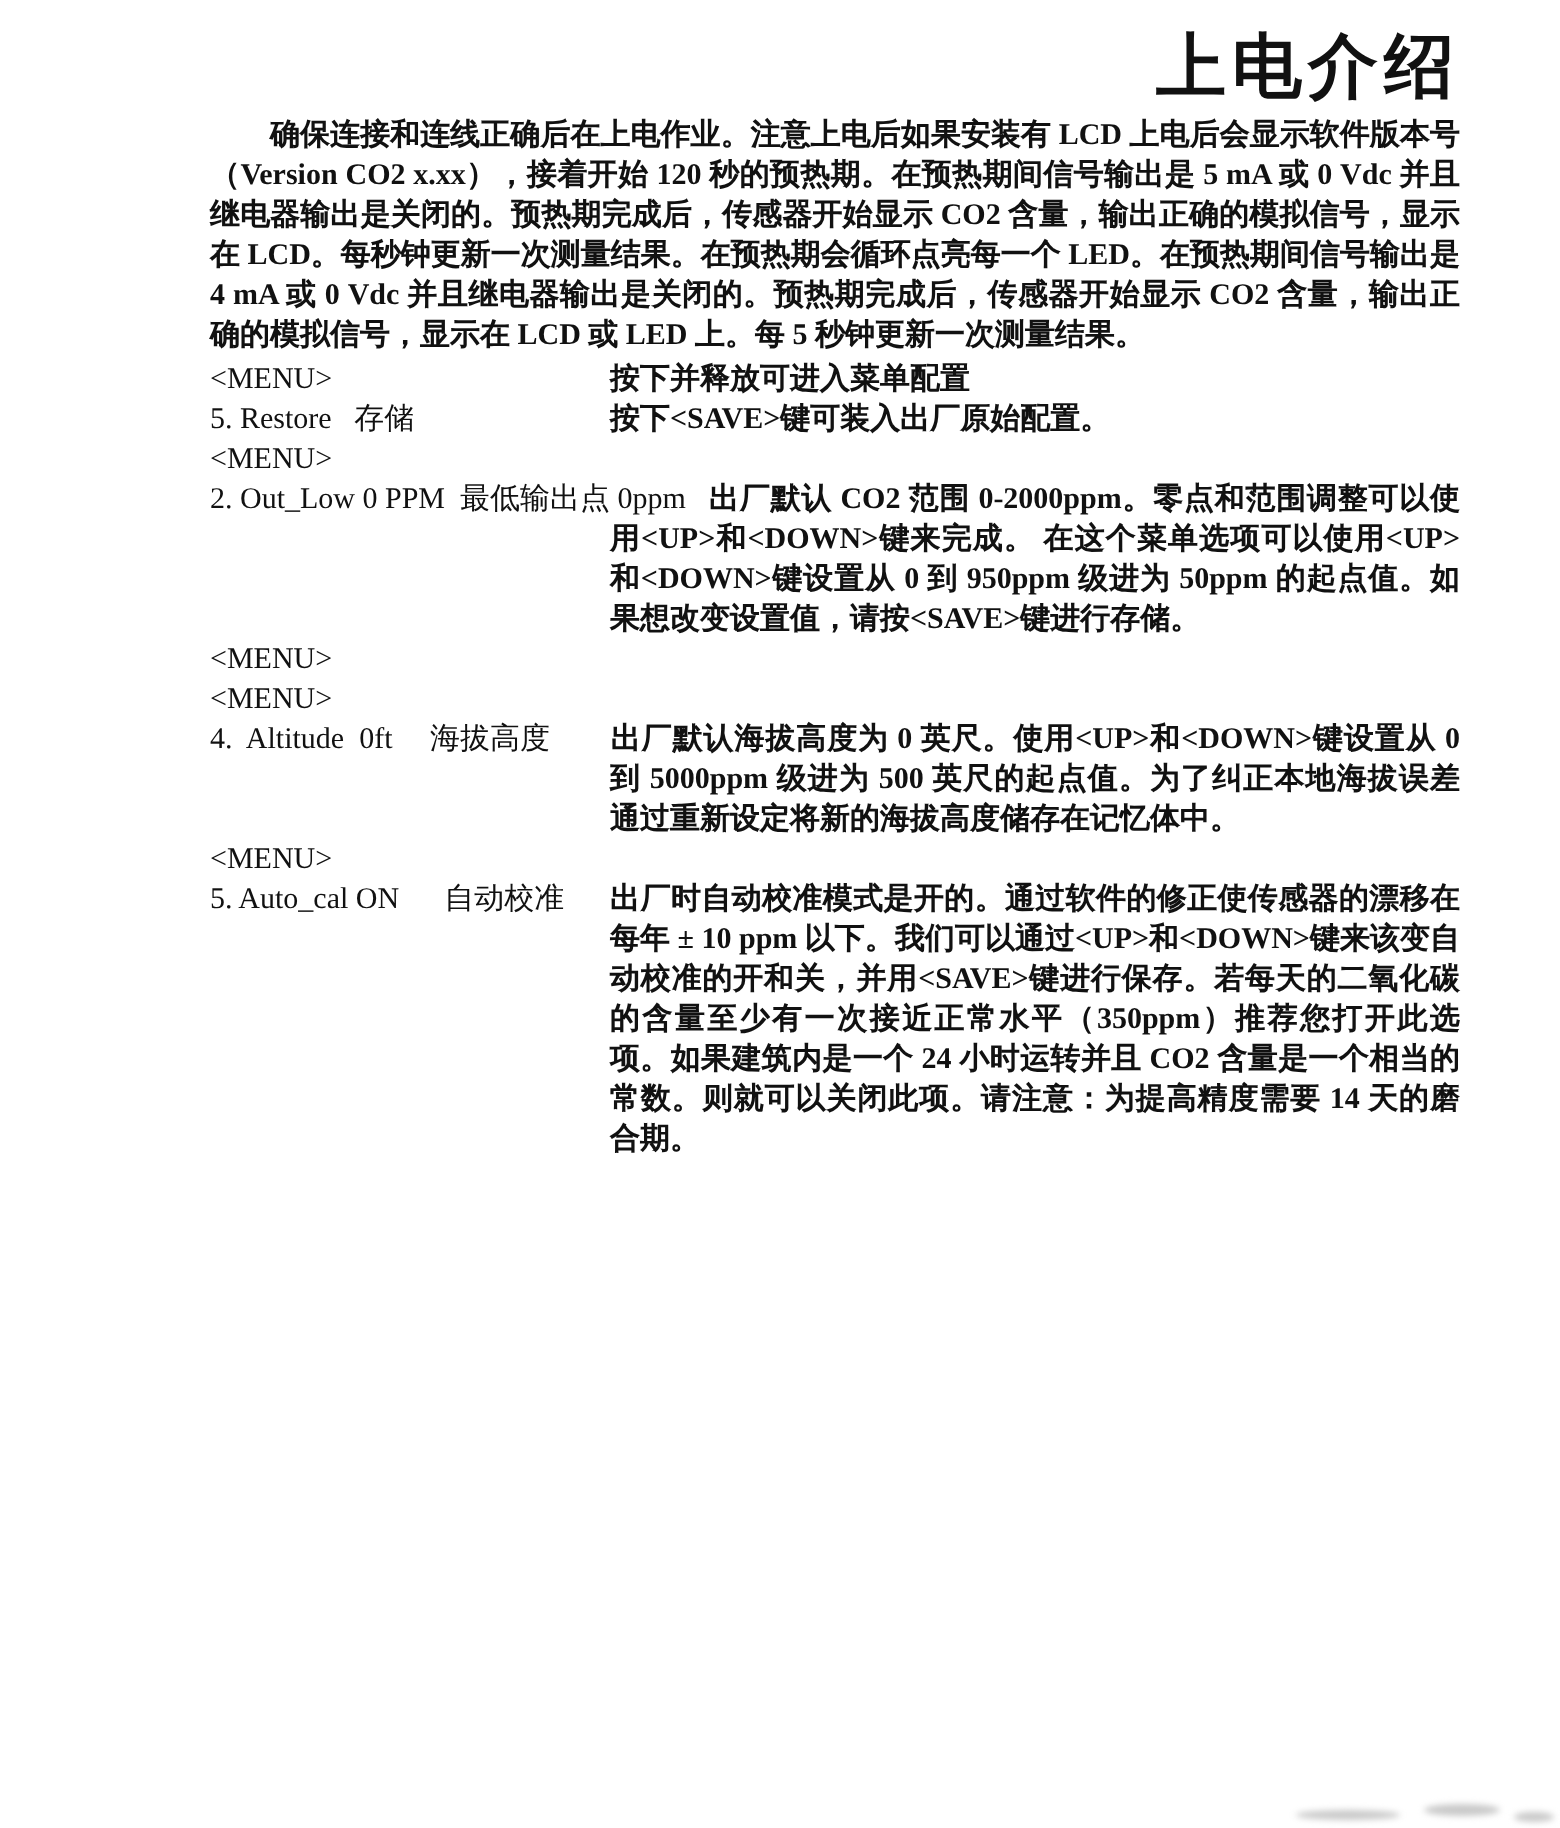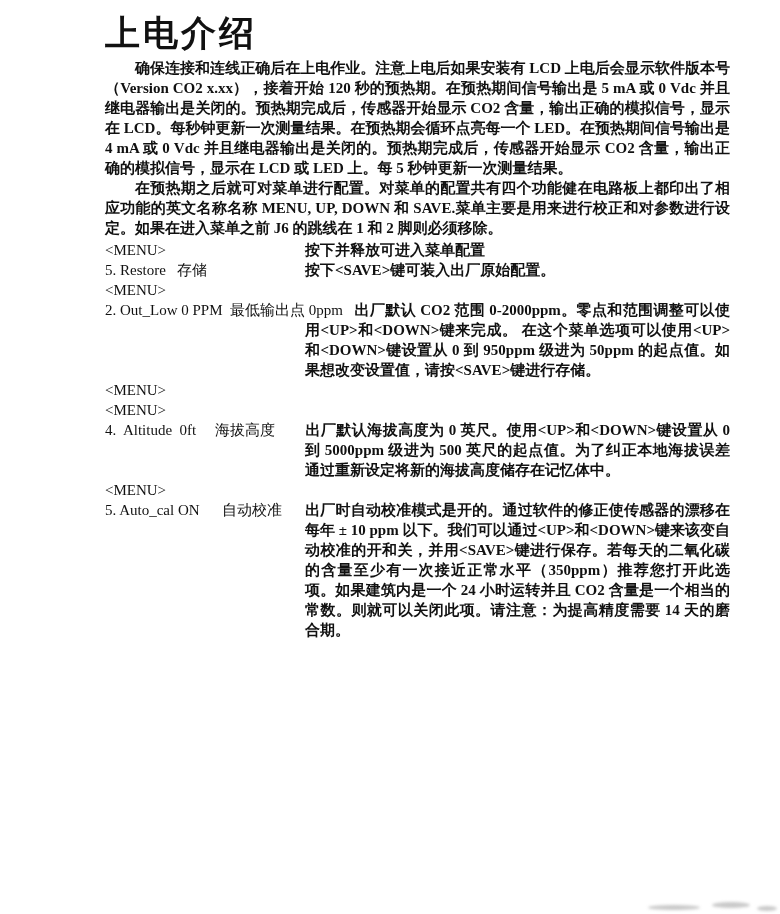--- a/index.html
+++ b/index.html
@@ -28,20 +28,21 @@
   }
   .indent-first {
     text-indent: 2em;
   }
   .section-title {
     font-size: 35px;
     line-height: 40px;
     margin: 6px 0 4px 0;
     letter-spacing: 3px;
     font-weight: bold;
+    text-align: right;
   }
   .menu-list {
     margin-top: 2px;
   }
   .menu-row {
     margin: 0;
     font-size: 15px;
     line-height: 20px;
     padding-left: 200px;   
     text-indent: -200px;
@@ -72,21 +73,20 @@
 <body>
 
 <div class="page">
 
 
   <h1 class="section-title">上电介绍</h1>
 
   <p class="body-text indent-first">确保连接和连线正确后在上电作业。注意上电后如果安装有 LCD 上电后会显示软件版本号（Version CO2 x.xx），接着开始 120 秒的预热期。在预热期间信号输出是 5 mA 或 0 Vdc 并且继电器输出是关闭的。预热期完成后，传感器开始显示 CO2 含量，输出正确的模拟信号，显示在 LCD。每秒钟更新一次测量结果。在预热期会循环点亮每一个 LED。在预热期间信号输出是 4 mA 或 0 Vdc 并且继电器输出是关闭的。预热期完成后，传感器开始显示 CO2 含量，输出正确的模拟信号，显示在 LCD 或 LED 上。每 5 秒钟更新一次测量结果。</p>
 
 
-  <p class="body-text indent-first">在预热期之后就可对菜单进行配置。对菜单的配置共有四个功能健在电路板上都印出了相应功能的英文名称名称 MENU, UP, DOWN 和 SAVE.菜单主要是用来进行校正和对参数进行设定。如果在进入菜单之前 J6 的跳线在 1 和 2 脚则必须移除。</p>
 
 
   <div class="menu-list" id="menu-list">
       <p class="menu-row"><span class="menu-row-label">&lt;MENU&gt;</span><span class="menu-row-desc">按下并释放可进入菜单配置</span></p>
       <p class="menu-row"><span class="menu-row-label">5. Restore   存储</span><span class="menu-row-desc">按下&lt;SAVE&gt;键可装入出厂原始配置。</span></p>
       <p class="menu-row"><span class="menu-row-label">&lt;MENU&gt;</span><span class="menu-row-desc"></span></p>
       <p class="menu-row"><span class="menu-row-label">2. Out_Low 0 PPM  最低输出点 0ppm   </span><span class="menu-row-desc">出厂默认 CO2 范围 0-2000ppm。零点和范围调整可以使用&lt;UP&gt;和&lt;DOWN&gt;键来完成。  在这个菜单选项可以使用&lt;UP&gt;和&lt;DOWN&gt;键设置从 0 到 950ppm 级进为 50ppm 的起点值。如果想改变设置值，请按&lt;SAVE&gt;键进行存储。</span></p>
       <p class="menu-row"><span class="menu-row-label">&lt;MENU&gt;</span><span class="menu-row-desc"></span></p>
       <p class="menu-row"><span class="menu-row-label">&lt;MENU&gt;</span><span class="menu-row-desc"></span></p>
       <p class="menu-row"><span class="menu-row-label">4.  Altitude  0ft     海拔高度</span><span class="menu-row-desc">出厂默认海拔高度为 0 英尺。使用&lt;UP&gt;和&lt;DOWN&gt;键设置从 0 到 5000ppm 级进为 500 英尺的起点值。为了纠正本地海拔误差通过重新设定将新的海拔高度储存在记忆体中。</span></p>

